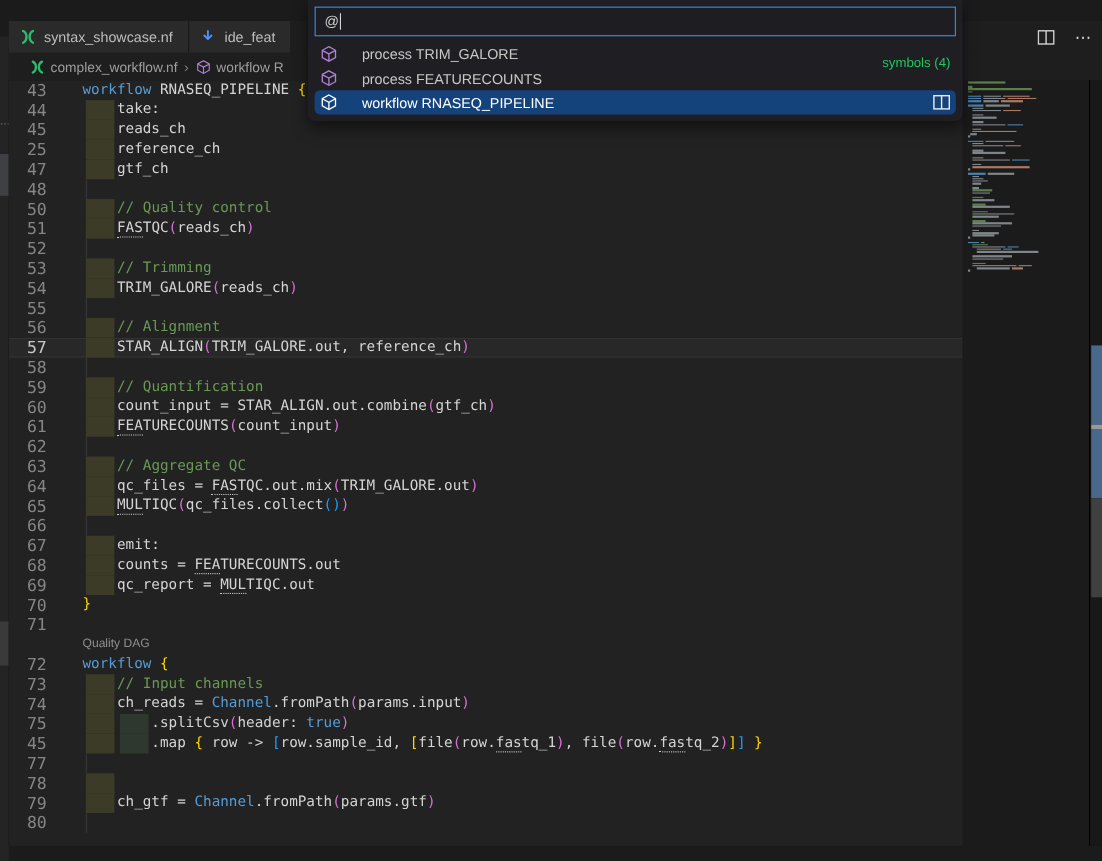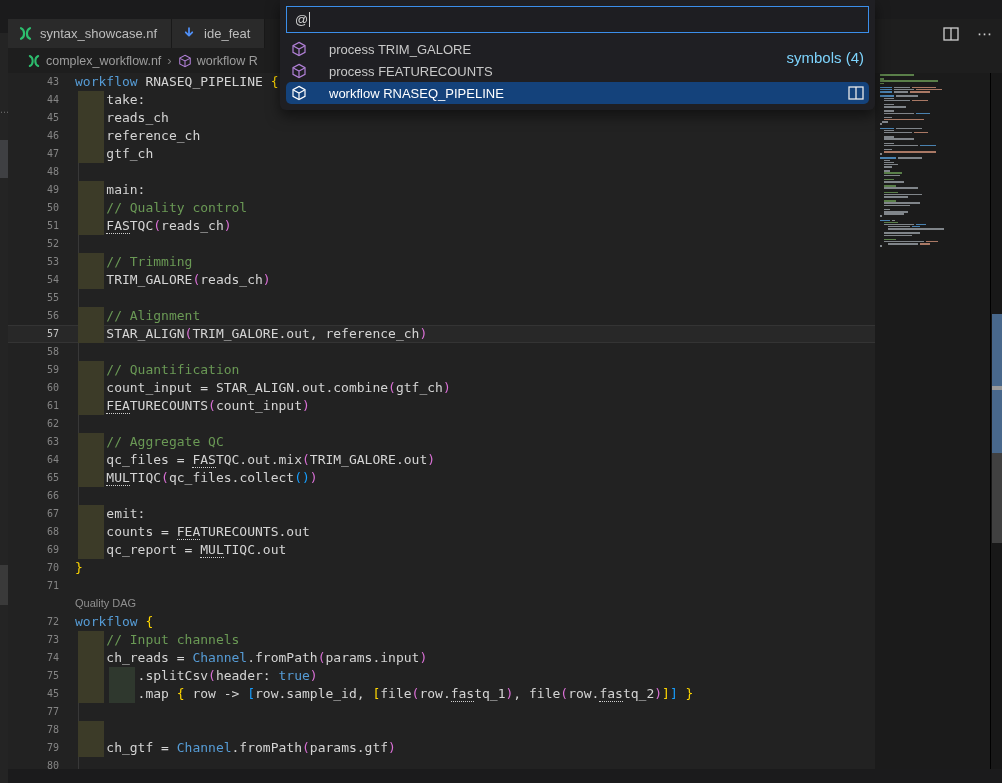--- a/index.html
+++ b/index.html
@@ -28,21 +28,21 @@
   #tab-actions .more { font-size:15px; letter-spacing:1px; color:#cfcfcf; }
   
   #breadcrumbs { position:absolute; left:0; top:29px; width:994px; height:25px; background:#1e1e1e;
                  display:flex; align-items:center; gap:5px; padding-left:19px; font-size:12.5px; color:#9d9d9d; }
   #breadcrumbs .bicon { width:14px; height:14px; }
   #breadcrumbs .sep { color:#7c7c7c; font-size:13px; padding:0 1px; }
   
   #editor { position:absolute; left:0; top:54px; width:994px; height:696px; background:#1b1b1b; }
   #code-region { position:absolute; left:0; top:0; width:867px; height:696px; background:#222222; overflow:hidden; }
   .line { position:relative; display:flex; height:18px; font-family:"DejaVu Sans Mono", monospace; font-size:13px; line-height:18px; }
-  .line .num { flex:0 0 67px; padding-right:16px; text-align:right; color:#858585; font-size:10px; }
+  .line .num { flex:0 0 67px; padding-right:16px; text-align:center; color:#858585; font-size:15px; }
   .line.cur { background:#282828; box-shadow: inset 0 1px 0 #343434, inset 0 -1px 0 #343434; }
   .line.cur .num { color:#c6c6c6; }
   .line .content { position:relative; flex:1; white-space:pre; }
   .band1 { position:absolute; left:3px; top:0; bottom:0; width:26px; background:#3c3b28; }
   .band2 { position:absolute; left:34px; top:0; bottom:0; width:26px; background:#2f382e; }
   .iguide { position:absolute; left:3px; top:0; bottom:0; width:1px; background:#383838; }
   .ct { position:relative; }
   .tok-fg { color:#d4d4d4; } .tok-kw { color:#569cd6; } .tok-cm { color:#6a9955; }
   .tok-b1 { color:#ffd700; } .tok-b2 { color:#da70d6; } .tok-b3 { color:#179fff; }
   .tok-u { border-bottom:1px dotted #cfcfcf; }
@@ -64,21 +64,21 @@
                border-radius:0 0 6px 6px; box-shadow:0 6px 14px rgba(0,0,0,.5); padding-bottom:6px; z-index:50; }
   #qp-input { margin:6px 6px 5px 6px; height:27px; background:#1e1e22; border:1px solid #3b8eea;
               display:flex; align-items:center; padding:0 8px; font-size:13px; color:#d0d0d0; }
   #qp-input .caret { display:inline-block; width:1px; height:15px; background:#d4d4d4; margin-left:1px; animation:blink 1s steps(1) infinite; }
   @keyframes blink { 50% { opacity:0; } }
   .qp-row { height:22px; margin:0 6px; padding:0 5px; border-radius:5px; display:flex; align-items:center; gap:22px;
             font-size:13px; color:#c8c8c8; cursor:pointer; }
   .qp-row .sicon { width:16px; height:16px; flex:0 0 auto; color:#b180d7; }
   .qp-row.sel { background:#14427b; color:#ffffff; }
   .qp-row.sel .sicon { color:#ffffff; }
-  .qp-badge { margin-left:auto; color:#7dd3fc; font-size:15px;margin-top:16px; }
+  .qp-badge { margin-left:auto; color:#22c55e; font-size:12px;margin-top:16px; }
   .qp-side { margin-left:auto; width:16px; height:15px; color:#eaeaea; display:flex; align-items:center; }
   svg { display:block; }
 </style>
 </head>
 <body>
 
 <div id="window">
   <div id="titlebar"></div>
 
   <div id="sliver">
@@ -143,34 +143,30 @@
           </div>
           <div class="line">
             <div class="num">44</div>
             <div class="content"><div class="band1"></div><span class="ct"><span class="tok-fg">    take:</span></span></div>
           </div>
           <div class="line">
             <div class="num">45</div>
             <div class="content"><div class="band1"></div><span class="ct"><span class="tok-fg">    reads_ch</span></span></div>
           </div>
           <div class="line">
-            <div class="num">46</div>
+            <div class="num">25</div>
             <div class="content"><div class="band1"></div><span class="ct"><span class="tok-fg">    reference_ch</span></span></div>
           </div>
           <div class="line">
             <div class="num">47</div>
             <div class="content"><div class="band1"></div><span class="ct"><span class="tok-fg">    gtf_ch</span></span></div>
           </div>
           <div class="line">
             <div class="num">48</div>
             <div class="content"><div class="iguide"></div><span class="ct"></span></div>
-          </div>
-          <div class="line">
-            <div class="num">49</div>
-            <div class="content"><div class="band1"></div><span class="ct"><span class="tok-fg">    main:</span></span></div>
           </div>
           <div class="line">
             <div class="num">50</div>
             <div class="content"><div class="band1"></div><span class="ct"><span class="tok-fg">    </span><span class="tok-cm">// Quality control</span></span></div>
           </div>
           <div class="line">
             <div class="num">51</div>
             <div class="content"><div class="band1"></div><span class="ct"><span class="tok-fg">    </span><span class="tok-fg tok-u">FAS</span><span class="tok-fg">TQC</span><span class="tok-b2">(</span><span class="tok-fg">reads_ch</span><span class="tok-b2">)</span></span></div>
           </div>
           <div class="line">

